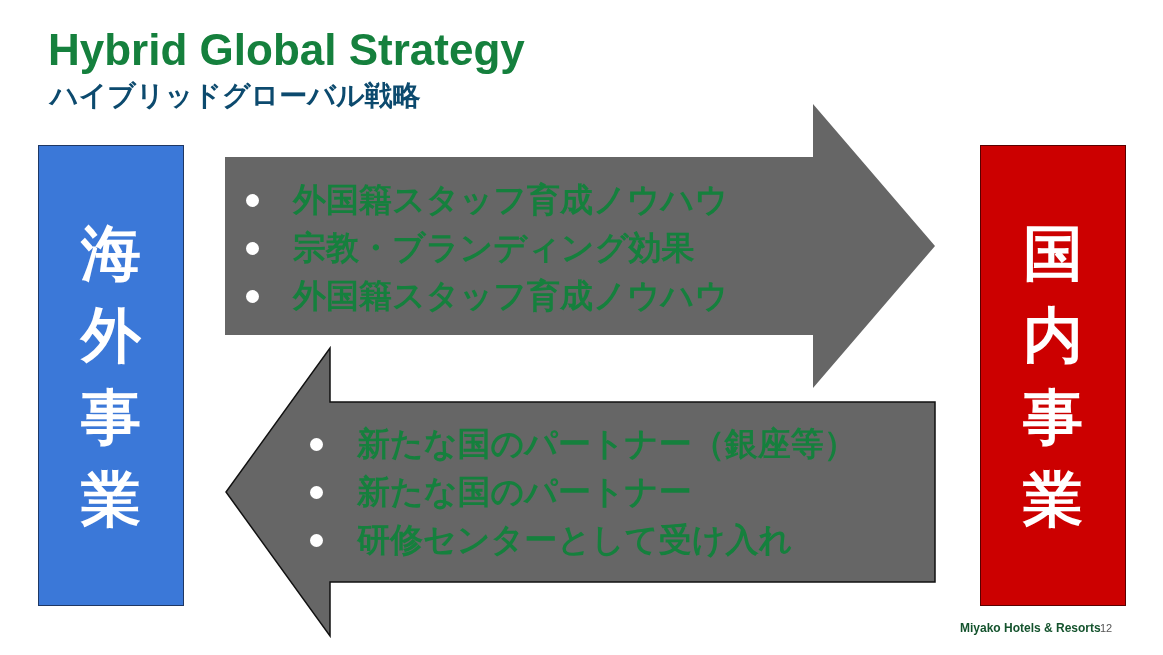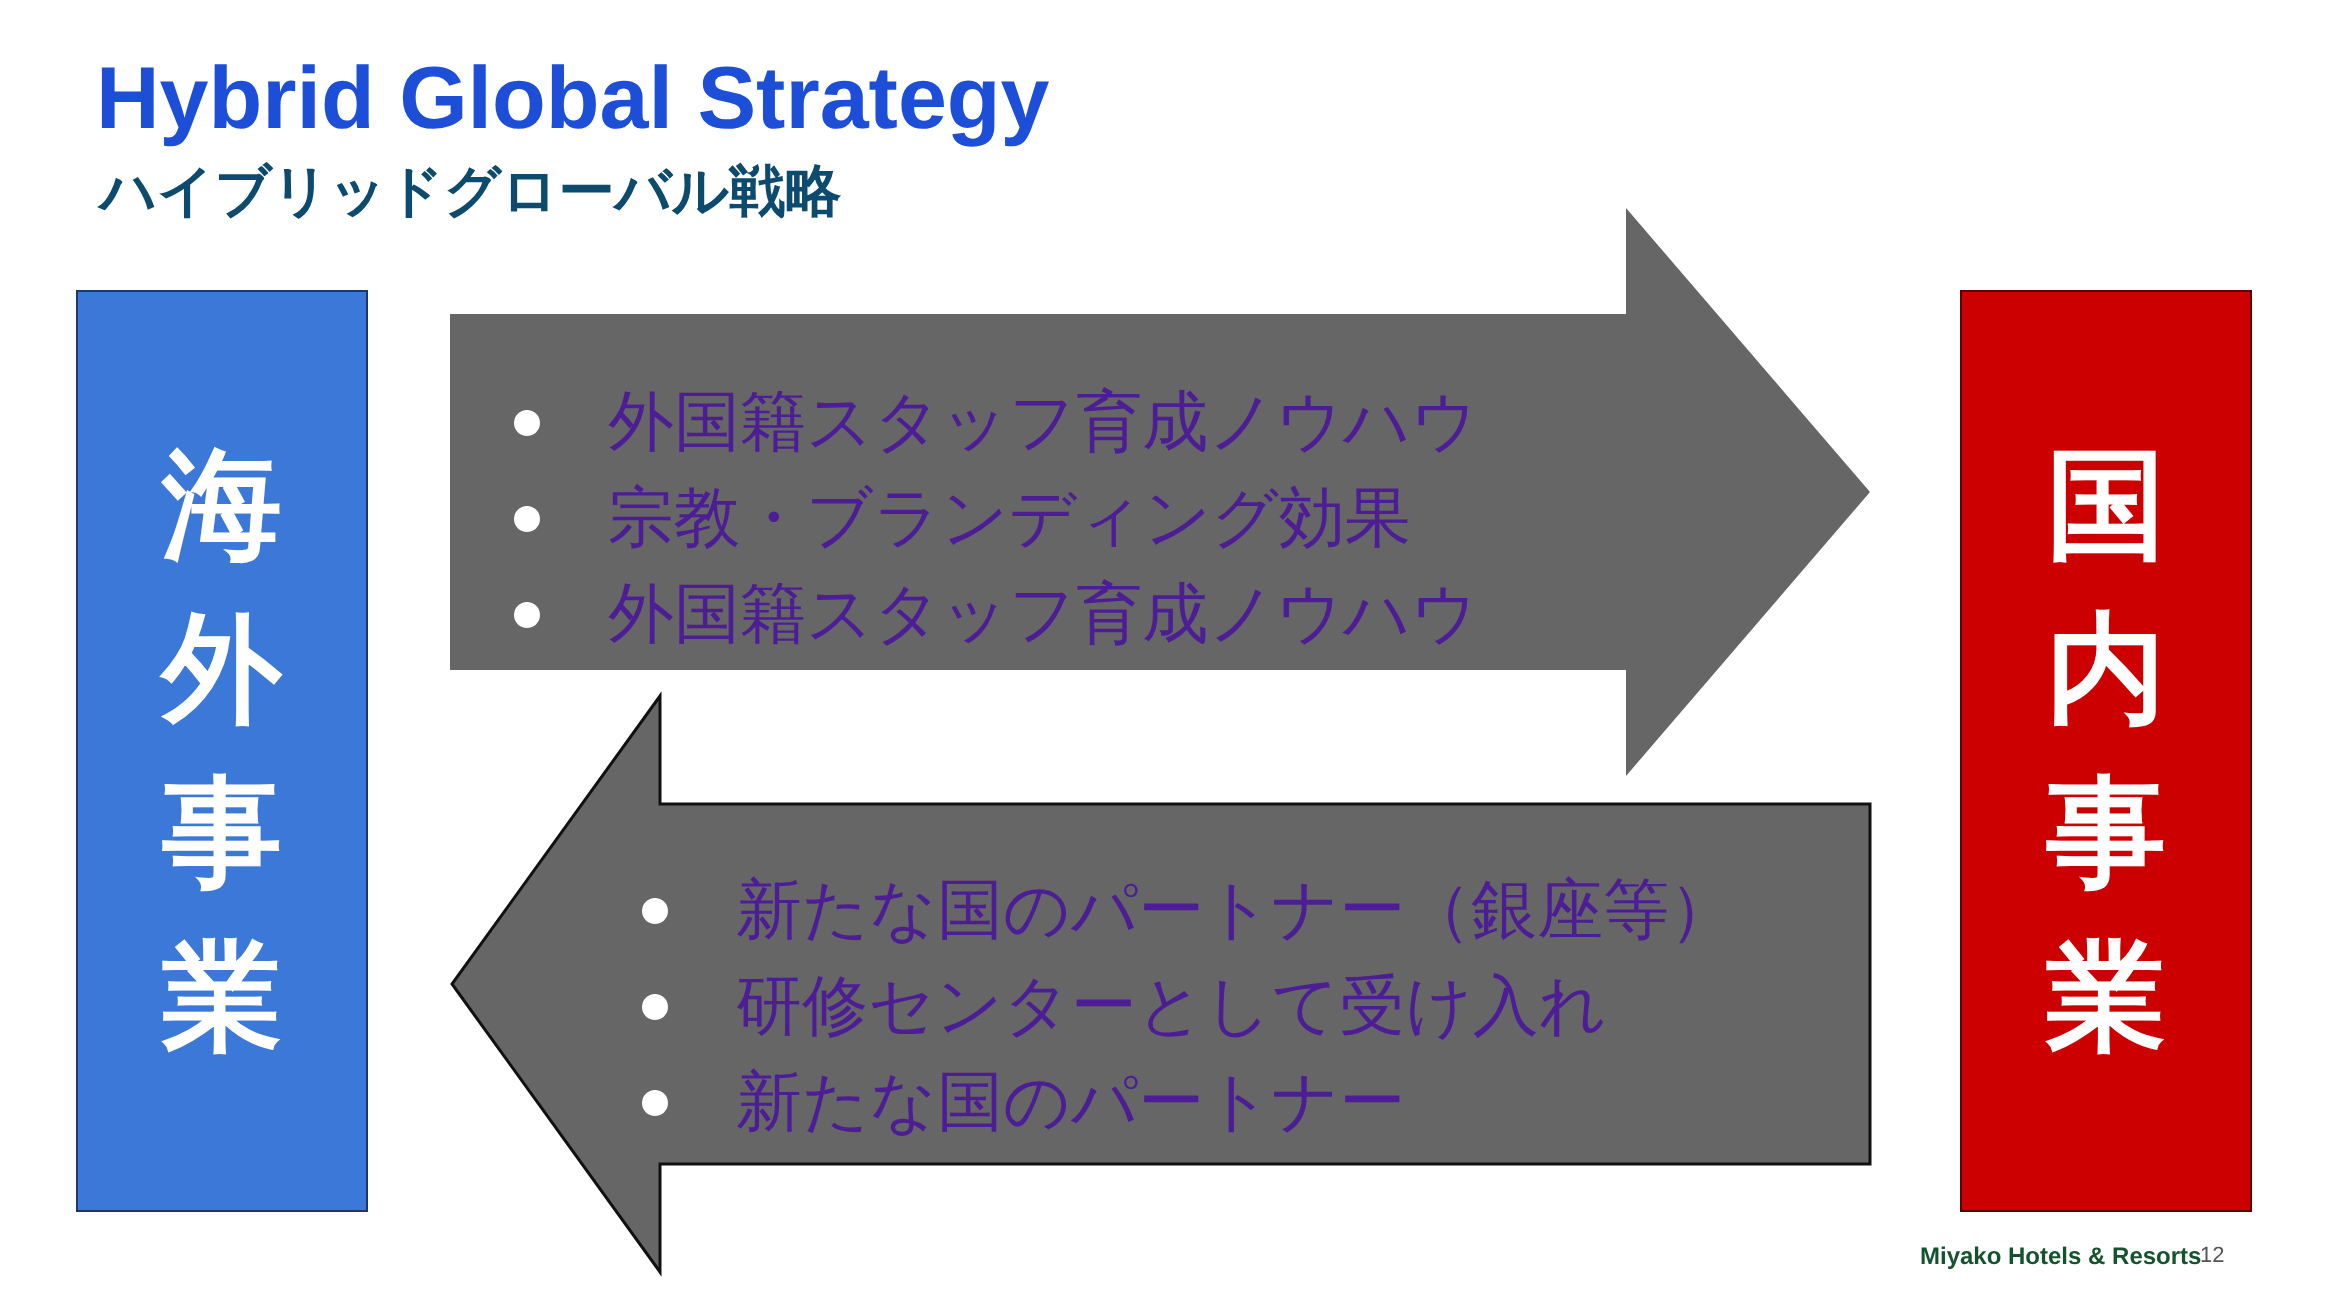--- a/index.html
+++ b/index.html
@@ -4,39 +4,39 @@
   <style>
     html, body { margin: 0; padding: 0; }
     body {
       width: 1163px; height: 655px; position: relative; overflow: hidden;
       background: #ffffff;
       font-family: "DejaVu Sans", "Liberation Sans", sans-serif;
     }
     .title {
       position: absolute; left: 48px; top: 28px;
       font-family: "Liberation Sans", sans-serif;
-      font-weight: bold; font-size: 44px; color: #1d4ed8; line-height: 1;
+      font-weight: bold; font-size: 44px; color: #15803d; line-height: 1;
       letter-spacing: 0px;
     }
     .subtitle {
       position: absolute; left: 50px; top: 82px;
       font-weight: bold; font-size: 28px; color: #0c4a6e; line-height: 1;
     }
     .vbox {
       position: absolute; box-sizing: border-box;
       display: flex; flex-direction: column; align-items: center; justify-content: center;
       color: #ffffff; font-weight: bold; font-size: 60px; line-height: 82px;
     }
     .vbox.left { left: 38px; top: 145px; width: 146px; height: 461px; background: #3b78d8; border: 1px solid #1f3763; }
     .vbox.right { left: 980px; top: 145px; width: 146px; height: 461px; background: #cc0000; border: 1px solid #5a0000; }
     .vbox span { display: block; }
     svg.arrows { position: absolute; left: 0; top: 0; }
     .list {
-      position: absolute; margin: 11px; padding: 0; list-style: none;
-      color: #4c1d95; font-weight: normal; font-size: 33px; line-height: 48px;
+      position: absolute; margin: 0; padding: 0; list-style: none;
+      color: #15803d; font-weight: bold; font-size: 33px; line-height: 48px;
     }
     .list li { display: flex; align-items: center; white-space: nowrap; }
     .list .dot {
       display: inline-block; width: 13px; height: 13px; border-radius: 50%;
       background: #ffffff; margin-right: 34px; flex: none;
     }
     .list.top { left: 246px; top: 176px; }
     .list.bottom { left: 310px; top: 420px; }
     .footer-brand {
       position: absolute; left: 960px; top: 621px;
@@ -88,22 +88,22 @@
     </li>
 </ul>
 
 <ul class="list bottom">
   <li>
       <span class="dot"></span>
       <span>新たな国のパートナー（銀座等）</span>
     </li>
   <li>
       <span class="dot"></span>
-      <span>研修センターとして受け入れ</span>
+      <span>新たな国のパートナー</span>
     </li>
   <li>
       <span class="dot"></span>
-      <span>新たな国のパートナー</span>
+      <span>研修センターとして受け入れ</span>
     </li>
 </ul>
 
 <div class="footer-brand">Miyako Hotels &amp; Resorts</div>
 <div class="footer-page">12</div>
 
 </body></html>

